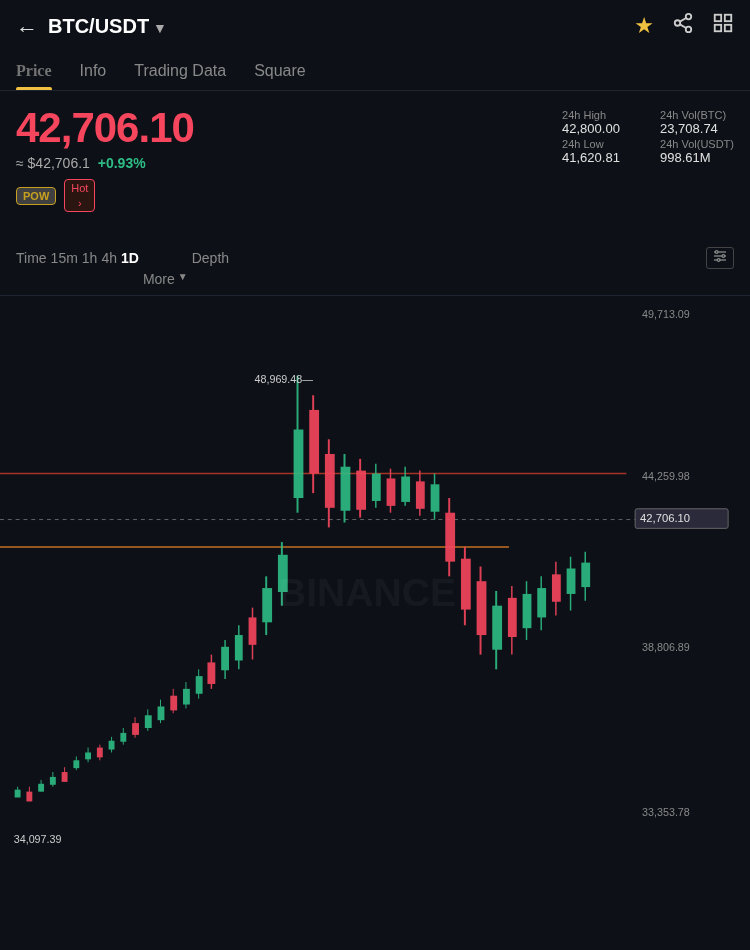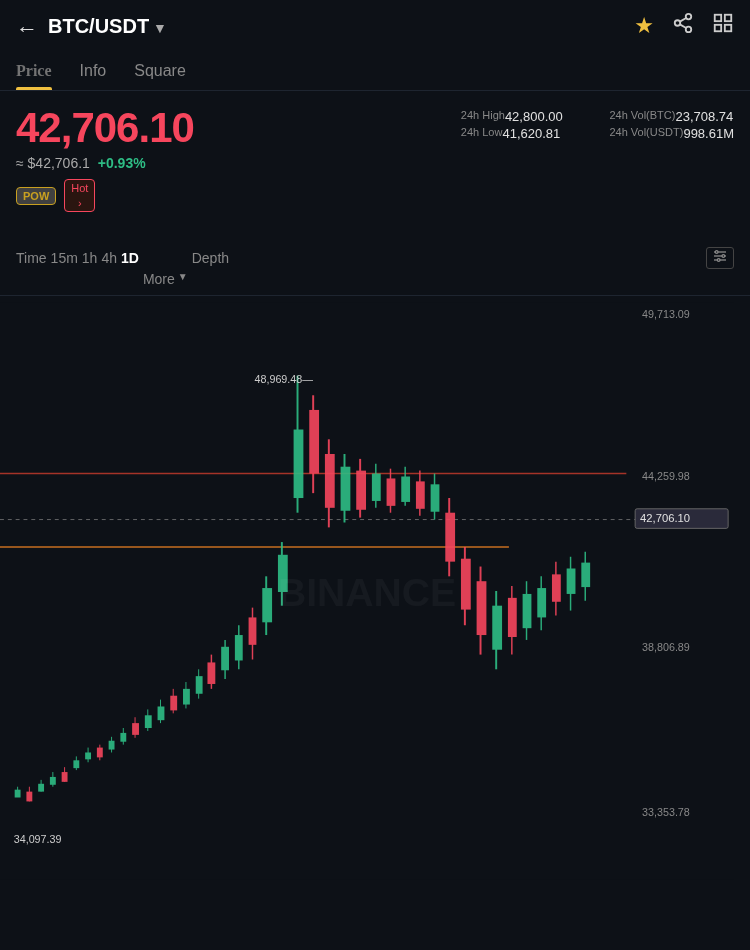--- a/index.html
+++ b/index.html
@@ -134,20 +134,21 @@
     }
     .price-right {
       display: grid;
       grid-template-columns: 1fr 1fr;
       gap: 2px 24px;
       align-self: flex-start;
       margin-top: 4px;
     }
     .stat-item {
       display: flex;
+      flex-direction: column;
     }
     .stat-label {
       font-size: 11px;
       color: #888;
     }
     .stat-value {
       font-size: 13px;
       color: #e0e0e0;
       font-weight: 500;
     }
@@ -243,20 +244,21 @@
         <rect x="3" y="14" width="7" height="7"></rect>
           <rect x="14" y="14" width="7" height="7"></rect>
       </svg>
     </span>
   </div>
 </div>
 
 <div class="tabs">
   <div class="tab active">Price</div>
   <div class="tab">Info</div>
+  <div class="tab">Trading Data</div>
   <div class="tab">Square</div>
 </div>
 
 <div class="price-section">
   <div class="price-left">
     <div class="price-main">42,706.10</div>
     <div class="price-usd">
       <span>≈ $42,706.1</span>
       <span class="price-change">+0.93%</span>
     </div>

